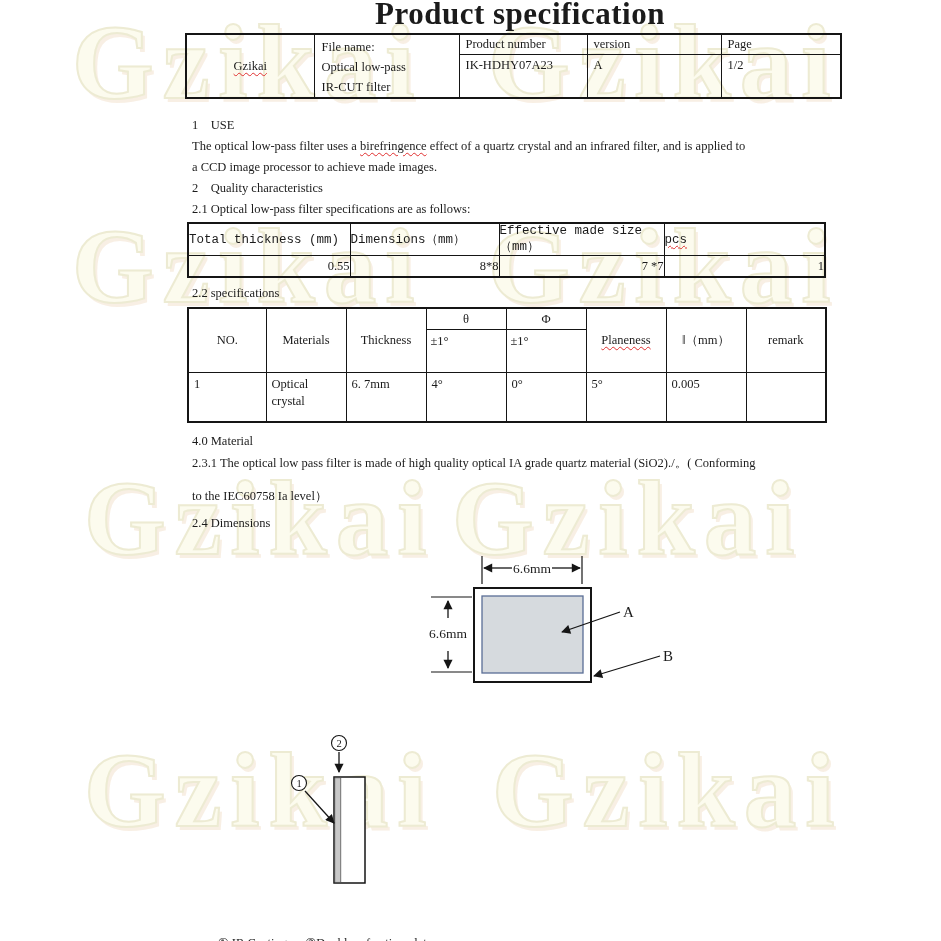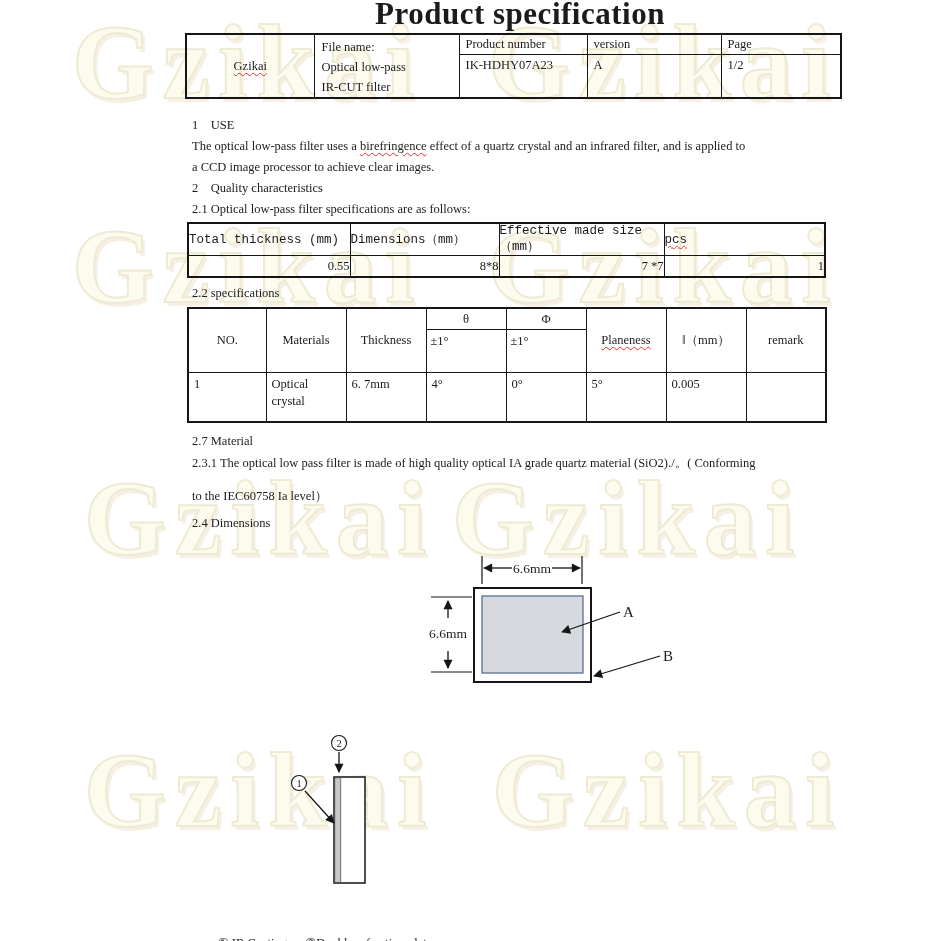--- a/index.html
+++ b/index.html
@@ -95,21 +95,21 @@
     <tr>
       <td class="val">IK-HDHY07A23</td>
       <td class="val">A</td>
       <td class="val">1/2</td>
     </tr>
   </tbody>
     </table>
 
   <div class="line" style="left:172px;top:118px;">1    USE</div>
   <div class="line" style="left:172px;top:139px;"><span>The optical low-pass filter uses a </span><span class="sq">birefringence</span><span> effect of a quartz crystal and an infrared filter, and is applied to</span></div>
-  <div class="line" style="left:172px;top:160px;">a CCD image processor to achieve clear images.</div>
+  <div class="line" style="left:172px;top:160px;">a CCD image processor to achieve made images.</div>
   <div class="line" style="left:172px;top:181px;">2    Quality characteristics</div>
   <div class="line" style="left:172px;top:202px;">2.1 Optical low-pass filter specifications are as follows:</div>
 
   <table class="tbl" style="left:167px;top:222px;width:637px;">
     <colgroup>
       <col style="width:162px">
         <col style="width:149px">
         <col style="width:165px">
         <col style="width:161px">
     </colgroup>
@@ -163,21 +163,21 @@
       <td class="dcell">6. 7mm</td>
       <td class="dcell">4°</td>
       <td class="dcell">0°</td>
       <td class="dcell">5°</td>
       <td class="dcell">0.005</td>
       <td class="dcell"></td>
     </tr>
   </tbody>
     </table>
 
-  <div class="line" style="left:172px;top:434px;">2.7 Material</div>
+  <div class="line" style="left:172px;top:434px;">4.0 Material</div>
   <div class="line" style="left:172px;top:455px;">2.3.1 The optical low pass filter is made of high quality optical IA grade quartz material (SiO2)./。( Conforming</div>
   <div class="line" style="left:172px;top:488px;">to the IEC60758 Ia level）</div>
   <div class="line" style="left:172px;top:516px;">2.4 Dimensions</div>
 
   <svg class="diag" style="left:395px;top:550px;" width="270" height="140" viewBox="0 0 270 140">
     <defs>
       <marker id="ah1" viewBox="0 0 10 10" refX="9" refY="5" markerWidth="9" markerHeight="7" orient="auto-start-reverse">
         <path d="M0,0 L10,5 L0,10 z" fill="#151515"></path>
       </marker>
     </defs>

